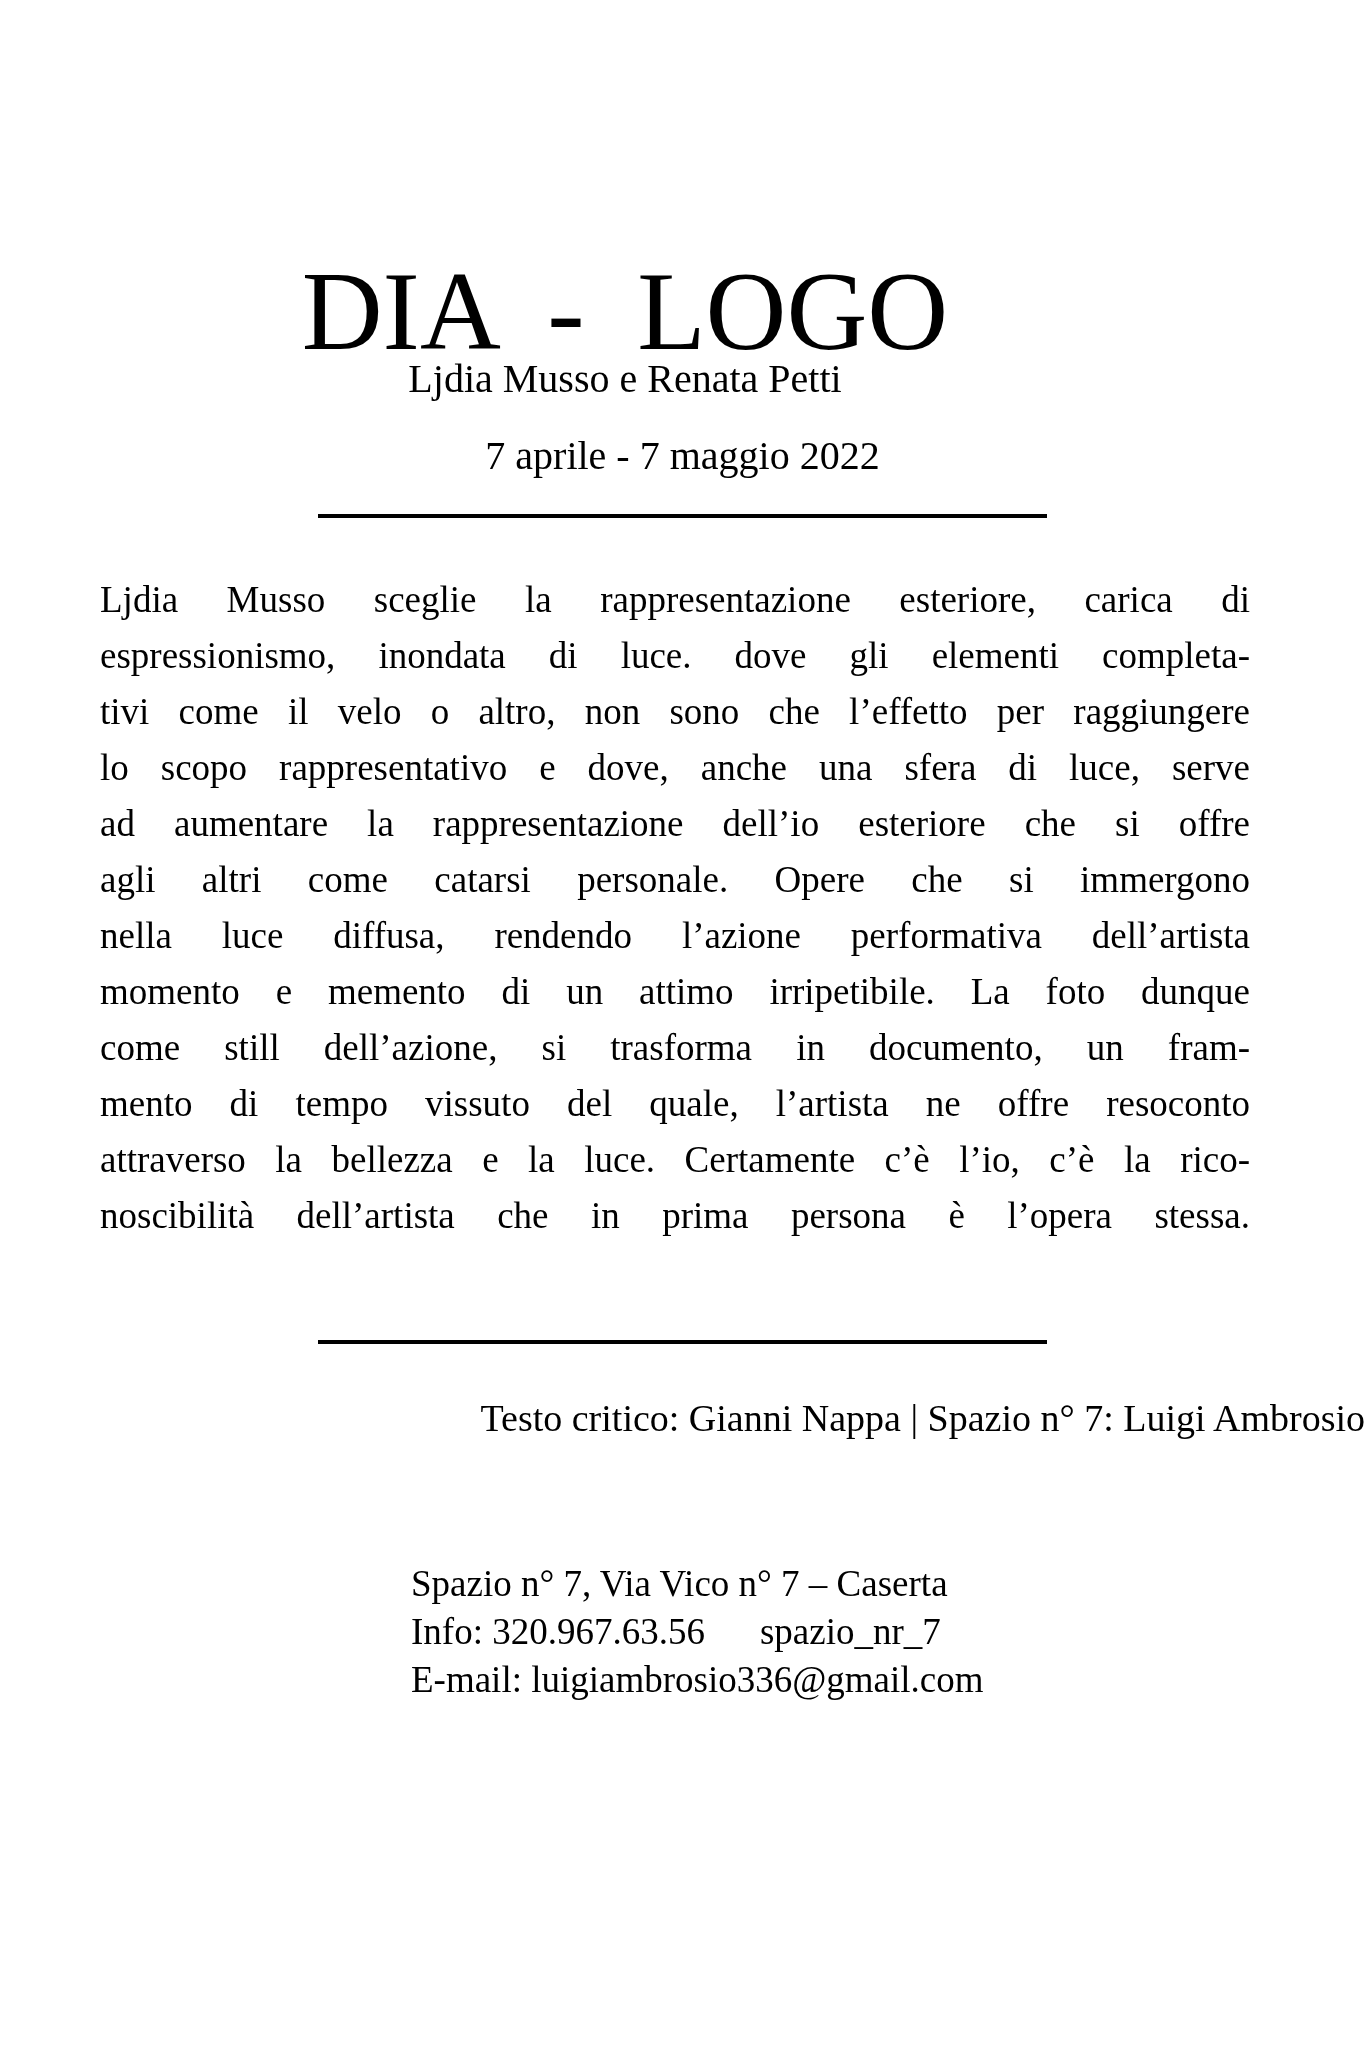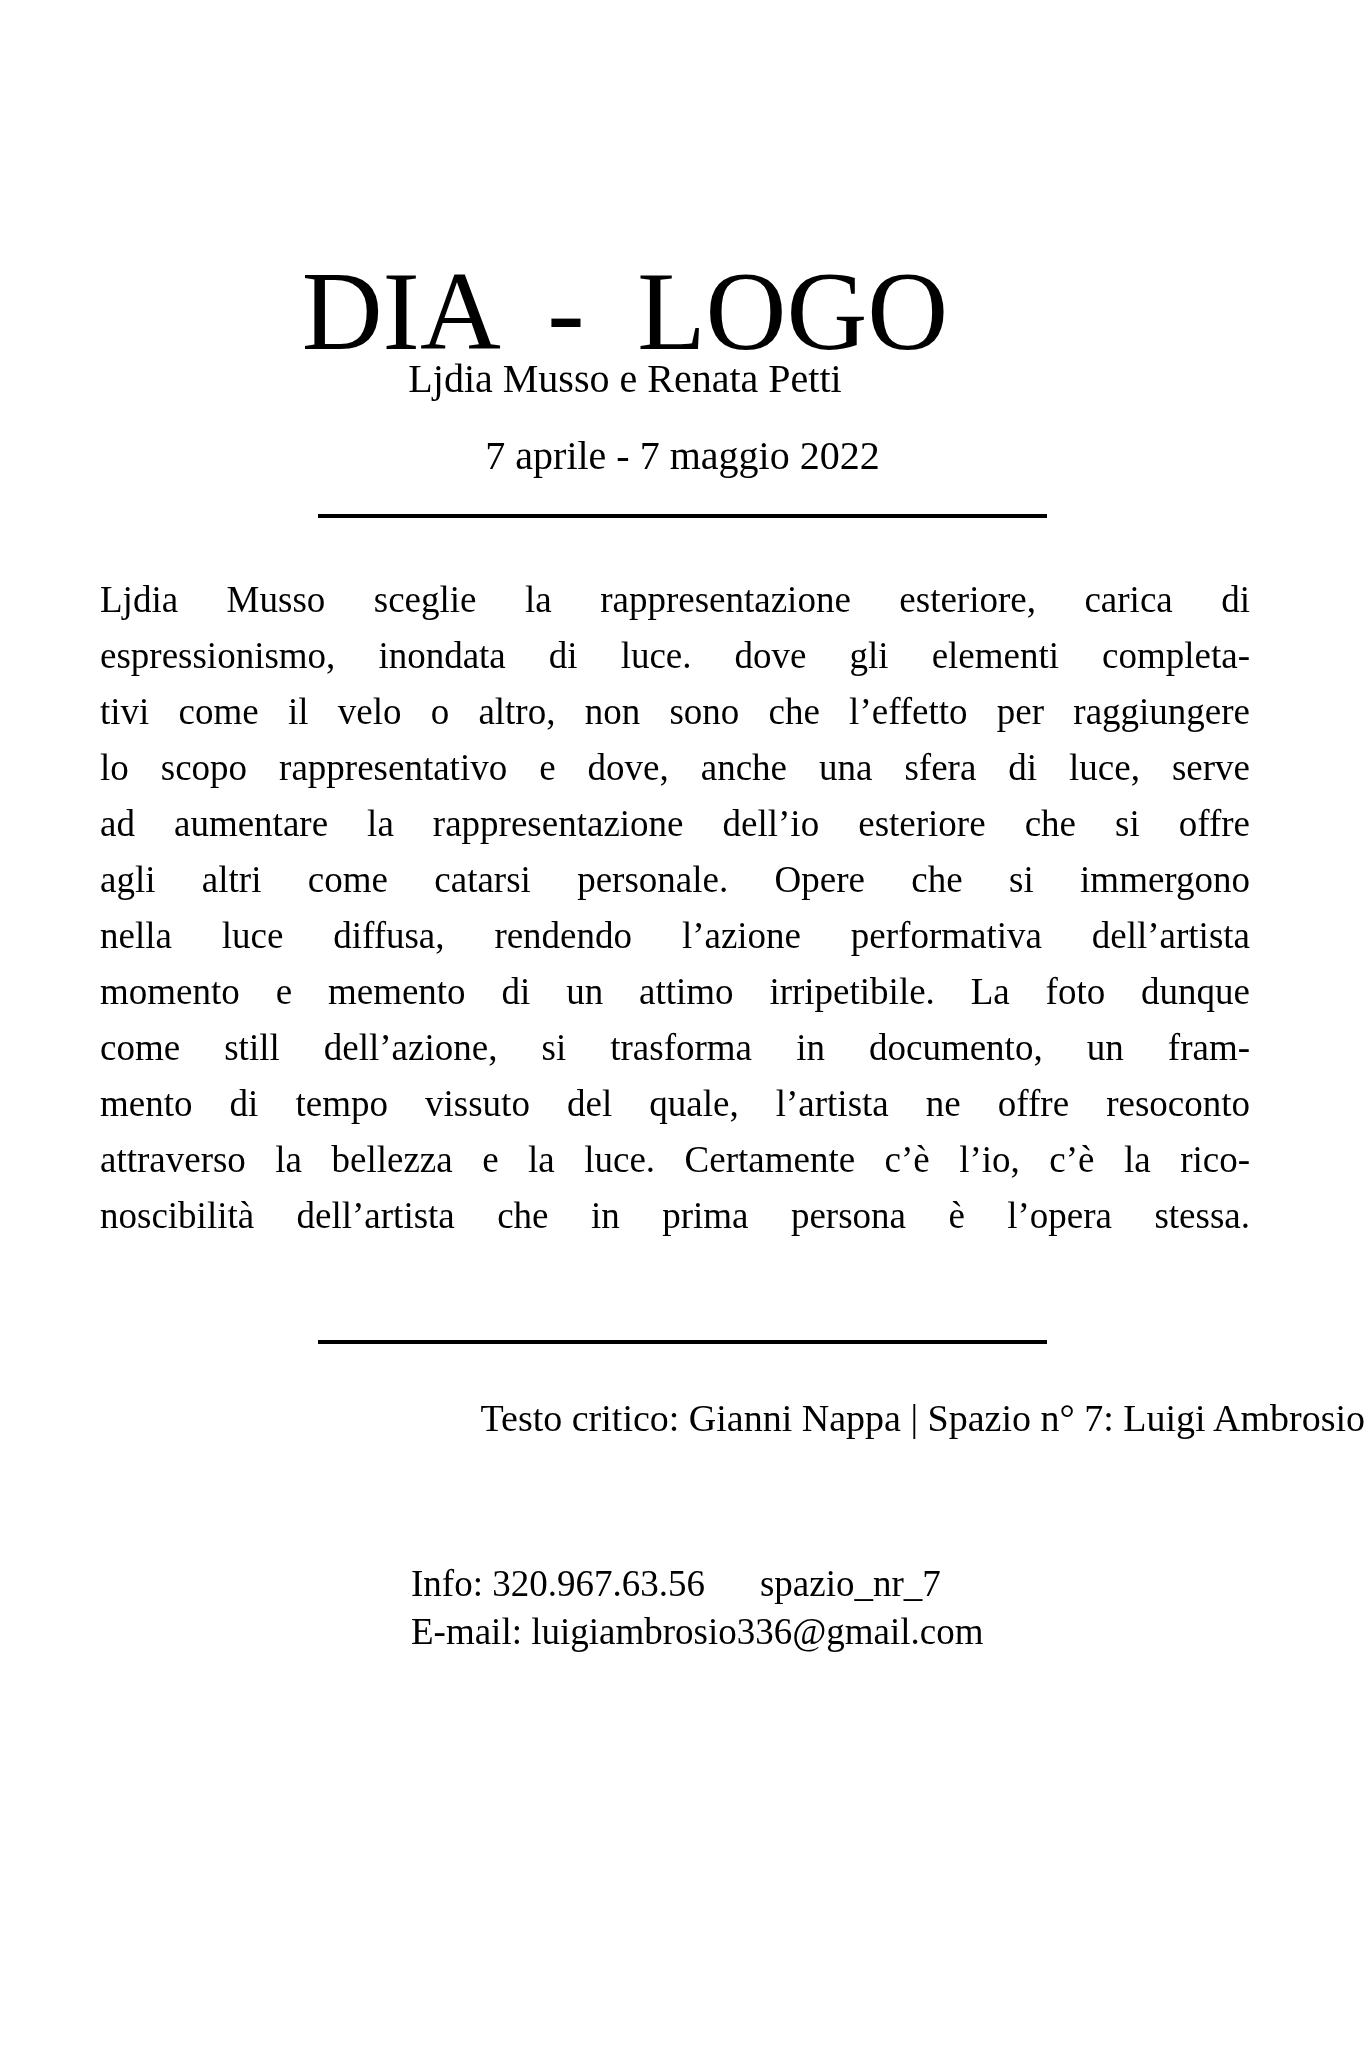--- a/index.html
+++ b/index.html
@@ -115,17 +115,18 @@
 come still dell’azione, si trasforma in documento, un fram-
 mento di tempo vissuto del quale, l’artista ne offre resoconto
 attraverso la bellezza e la luce. Certamente c’è l’io, c’è la rico-
 noscibilità dell’artista che in prima persona è l’opera stessa.</p>
 
   <hr class="rule bottom">
 
   <p class="credits">Testo critico: Gianni Nappa | Spazio n° 7: Luigi Ambrosio</p>
 
   <footer class="footer">
+    <p>Spazio n° 7, Via Vico n° 7 – Caserta</p>
     <p><span>Info: 320.967.63.56</span><span class="social">spazio_nr_7</span></p>
     <p>E-mail: luigiambrosio336@gmail.com</p>
   </footer>
 
 </main>
 
 </body></html>

